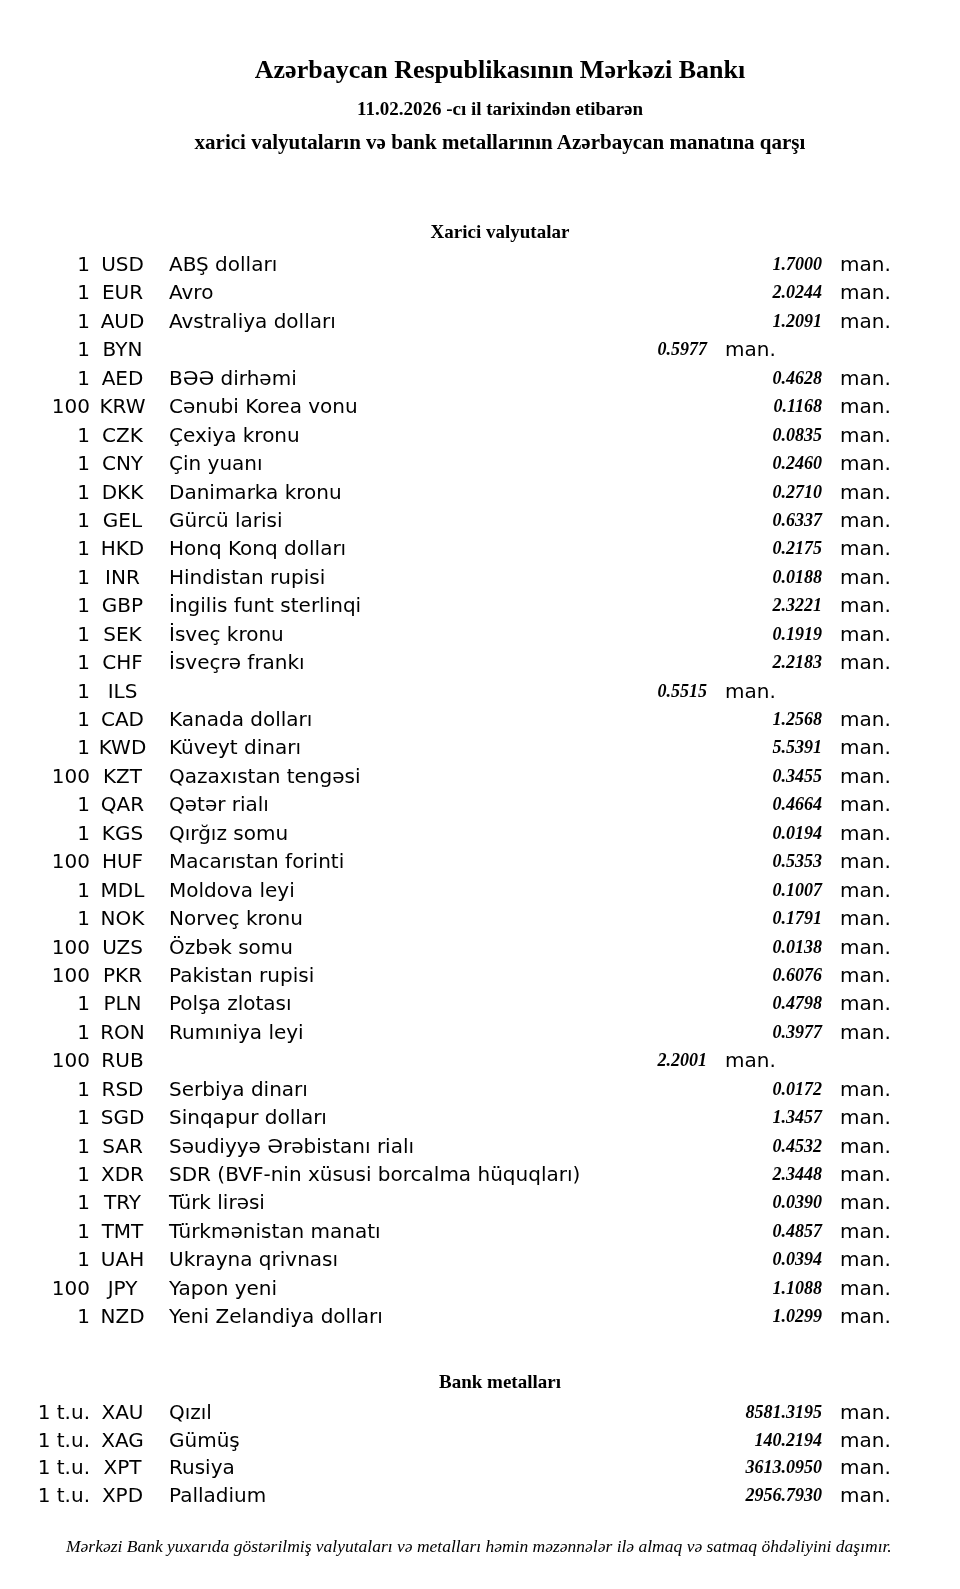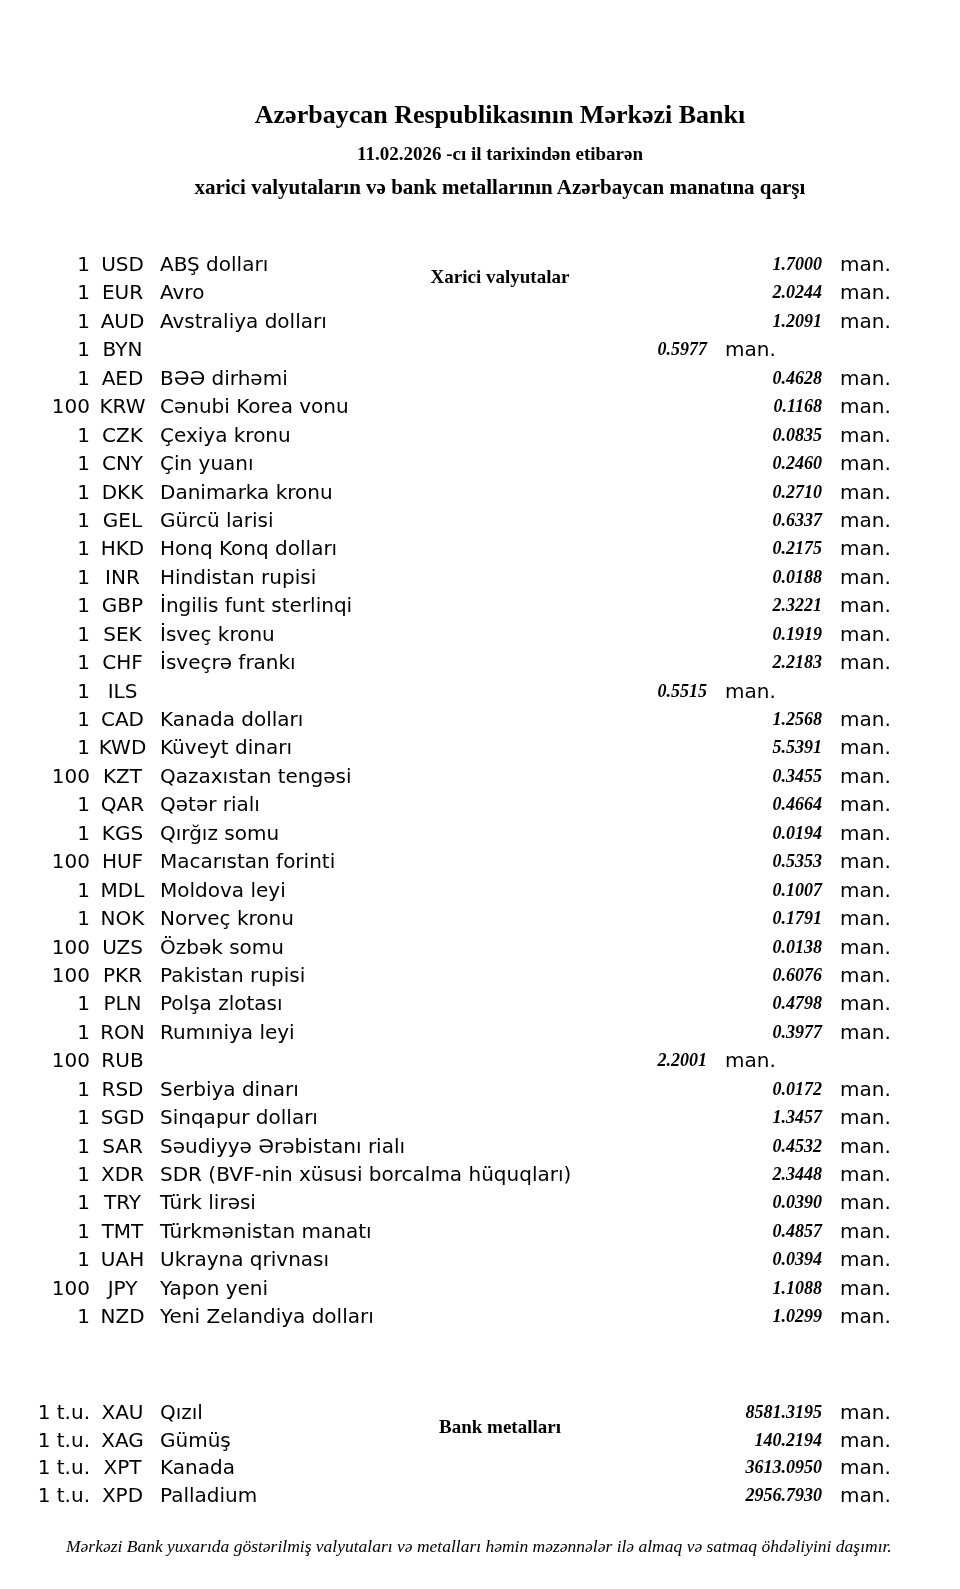--- a/index.html
+++ b/index.html
@@ -15,21 +15,20 @@
     background: #ffffff;
     overflow: hidden;
     font-family: "DejaVu Sans", sans-serif;
   }
   .centered {
     position: absolute;
     left: 0;
     width: 920px;
     padding-left: 40px;
     text-align: center;
-    margin-top: 45px;
   }
   .doc-title {
     top: 55px;
     font-family: "Liberation Serif", serif;
     font-weight: bold;
     font-size: 26px;
     line-height: 30px;
   }
   .doc-date {
     top: 97px;
@@ -78,20 +77,21 @@
   }
   .code {
     text-align: center;
     font-size: 20px;
   }
   .name {
     text-align: left;
     padding-left: 5px;
     font-size: 20px;
     white-space: nowrap;
+    margin-left: 9px;
   }
   .rate {
     text-align: right;
     font-family: "Liberation Serif", serif;
     font-style: italic;
     font-weight: bold;
     font-size: 18px;
   }
   .unit {
     text-align: left;
@@ -442,21 +442,21 @@
     <span class="qty">1 t.u.</span>
     <span class="code">XAG</span>
     <span class="name">Gümüş</span>
     <span class="rate">140.2194</span>
     <span class="unit">man.</span>
   </div>
 
   <div class="row">
     <span class="qty">1 t.u.</span>
     <span class="code">XPT</span>
-    <span class="name">Kanada</span>
+    <span class="name">Rusiya</span>
     <span class="rate">3613.0950</span>
     <span class="unit">man.</span>
   </div>
 
   <div class="row">
     <span class="qty">1 t.u.</span>
     <span class="code">XPD</span>
     <span class="name">Palladium</span>
     <span class="rate">2956.7930</span>
     <span class="unit">man.</span>

